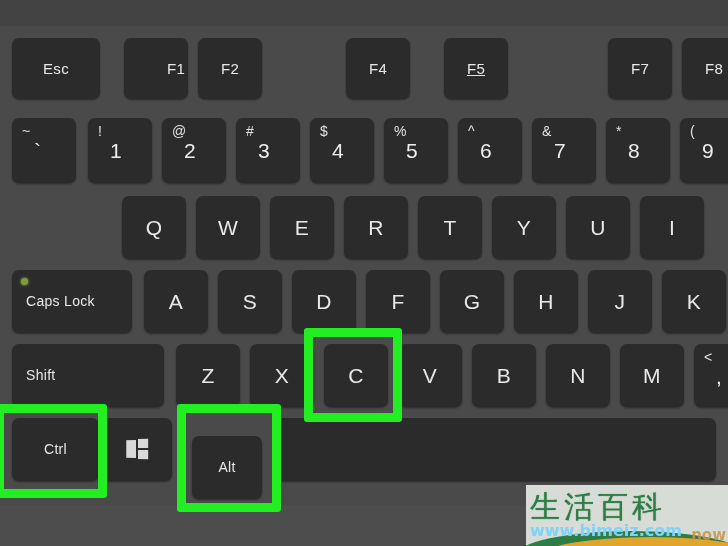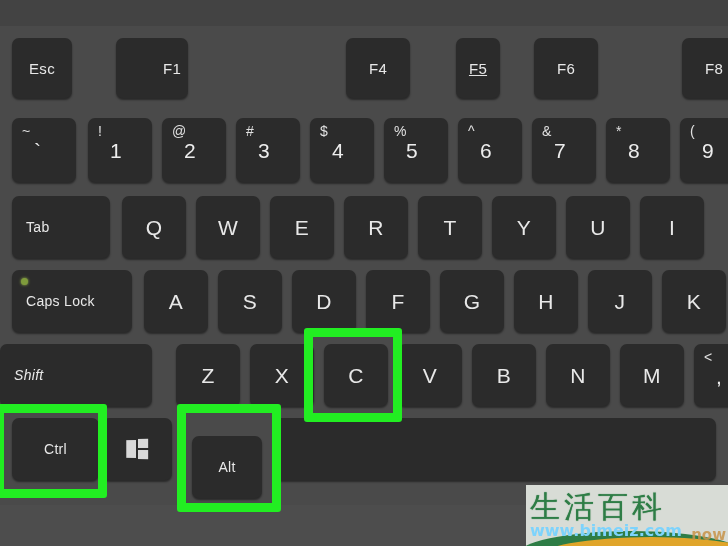--- a/index.html
+++ b/index.html
@@ -193,34 +193,37 @@
   }
 </style>
 </head>
 <body>
 
 <div id="keyboard">
 
   <div class="deck-top"></div>
   <div class="deck-bottom"></div>
 
-  <div class="key fnrow" style="left:12px;top:38px;width:60px;height:60px;">
+  <div class="key fnrow" style="left:12px;top:38px;width:88px;height:60px;">
     <span class="lbl">Esc</span>
   </div>
-  <div class="key fnrow" style="left:116px;top:38px;width:72px;height:60px;padding-left:40px;">
+  <div class="key fnrow" style="left:124px;top:38px;width:64px;height:60px;padding-left:40px;">
     <span class="lbl">F1</span>
+  </div>
+  <div class="key fnrow" style="left:198px;top:38px;width:64px;height:60px;">
+    <span class="lbl">F2</span>
   </div>
   <div class="key fnrow" style="left:346px;top:38px;width:64px;height:60px;align-items:center;">
     <span class="lbl">F4</span>
   </div>
-  <div class="key fnrow" style="left:456px;top:38px;width:44px;height:60px;text-decoration:underline;">
+  <div class="key fnrow" style="left:444px;top:38px;width:64px;height:60px;text-decoration:underline;">
     <span class="lbl">F5</span>
   </div>
-  <div class="key fnrow" style="left:534px;top:38px;width:64px;height:60px;">
-    <span class="lbl">F6</span>
+  <div class="key fnrow" style="left:608px;top:38px;width:64px;height:60px;">
+    <span class="lbl">F7</span>
   </div>
   <div class="key fnrow" style="left:682px;top:38px;width:64px;height:60px;">
     <span class="lbl">F8</span>
   </div>
 
   <div class="key dual" style="left:12px;top:118px;width:64px;height:64px;">
     <span class="top">~</span>
     <span class="bot">`</span>
   </div>
   <div class="key dual" style="left:88px;top:118px;width:64px;height:64px;">
@@ -253,23 +256,20 @@
   </div>
   <div class="key dual" style="left:606px;top:118px;width:64px;height:64px;">
     <span class="top">*</span>
     <span class="bot">8</span>
   </div>
   <div class="key dual" style="left:680px;top:118px;width:64px;height:64px;">
     <span class="top">(</span>
     <span class="bot">9</span>
   </div>
 
-  <div class="key small leftlbl" style="left:12px;top:196px;width:98px;height:62px;">
-    <span class="lbl">Tab</span>
-  </div>
   <div class="key letter" style="left:122px;top:196px;width:64px;height:62px;">
     <span class="lbl">Q</span>
   </div>
   <div class="key letter" style="left:196px;top:196px;width:64px;height:62px;">
     <span class="lbl">W</span>
   </div>
   <div class="key letter" style="left:270px;top:196px;width:64px;height:62px;">
     <span class="lbl">E</span>
   </div>
   <div class="key letter" style="left:344px;top:196px;width:64px;height:62px;">
@@ -310,21 +310,21 @@
   <div class="key letter" style="left:514px;top:270px;width:64px;height:62px;">
     <span class="lbl">H</span>
   </div>
   <div class="key letter" style="left:588px;top:270px;width:64px;height:62px;">
     <span class="lbl">J</span>
   </div>
   <div class="key letter" style="left:662px;top:270px;width:64px;height:62px;">
     <span class="lbl">K</span>
   </div>
 
-  <div class="key small leftlbl" style="left:0;top:344px;width:152px;height:62px;font-style:italic;">
+  <div class="key small leftlbl" style="left:12px;top:344px;width:152px;height:62px;">
     <span class="lbl">Shift</span>
   </div>
   <div class="key letter" style="left:176px;top:344px;width:64px;height:62px;">
     <span class="lbl">Z</span>
   </div>
   <div class="key letter" style="left:250px;top:344px;width:64px;height:62px;">
     <span class="lbl">X</span>
   </div>
   <div class="key letter" style="left:324px;top:344px;width:64px;height:62px;">
     <span class="lbl">C</span>

